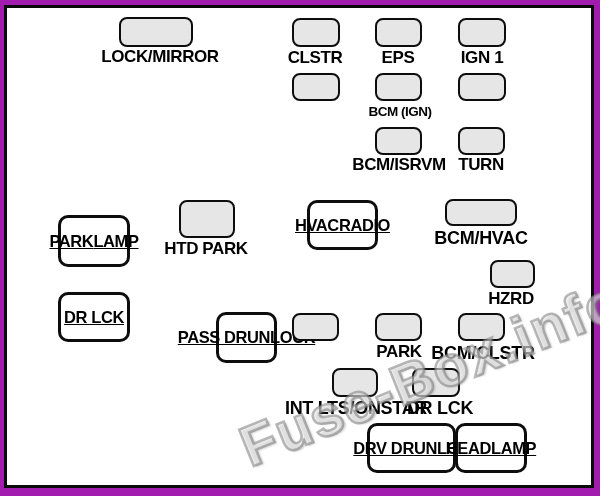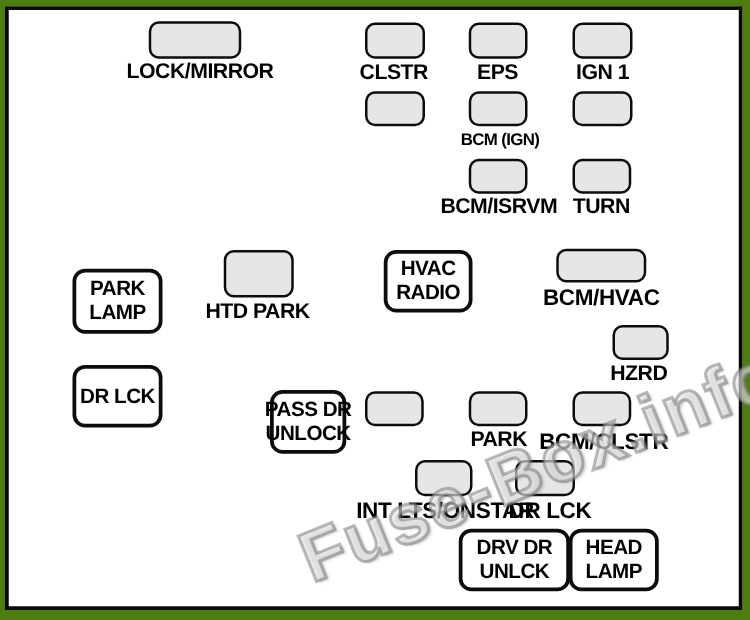--- a/index.html
+++ b/index.html
@@ -1,19 +1,19 @@
 <!DOCTYPE html>
 <html><head>
 <meta charset="utf-8">
 <style>
   html,body{margin:0;padding:0;background:#ffffff;}
   .stage{
     position:relative;
     width:600px;height:496px;
-    background:#4d7c0f;
+    background:#a21caf;
     overflow:hidden;
     font-family:"Liberation Sans", sans-serif;
     color:#000;
   }
   .board{
     position:absolute;
     left:4px;top:5px;
     width:590px;height:483px;
     box-sizing:border-box;
     border:3px solid #0a0a0a;
@@ -37,29 +37,30 @@
   .fl-17{font-size:17px;letter-spacing:-0.4px;}
   .fl-15{font-size:18px;letter-spacing:-0.3px;}
   .fl-13{font-size:13.5px;letter-spacing:-0.5px;}
   .obox{
     position:absolute;
     box-sizing:border-box;
     background:#ffffff;
     border:3px solid #0d0d0d;
     border-radius:10px;
     display:flex;
-    flex-direction:column;
+    flex-direction:row;
     align-items:center;
     justify-content:center;
     font-weight:700;
     font-size:16.5px;
     letter-spacing:-0.4px;
     line-height:19px;
     text-align:center;
     white-space:nowrap;
+    text-decoration:underline;
   }
   .watermark{
     position:absolute;
     left:228px;top:340px;
     font-size:57px;
     font-weight:700;
     letter-spacing:2px;
     white-space:nowrap;
     transform:rotate(-22deg);
     transform-origin:center center;

